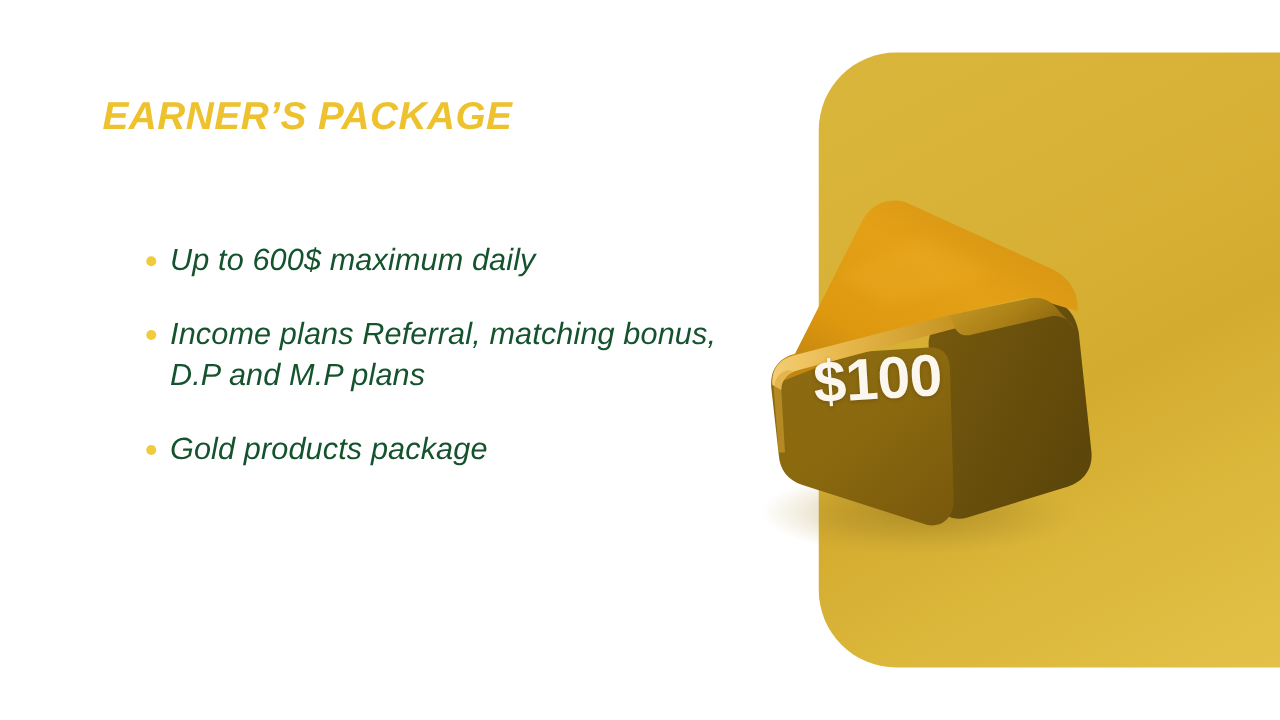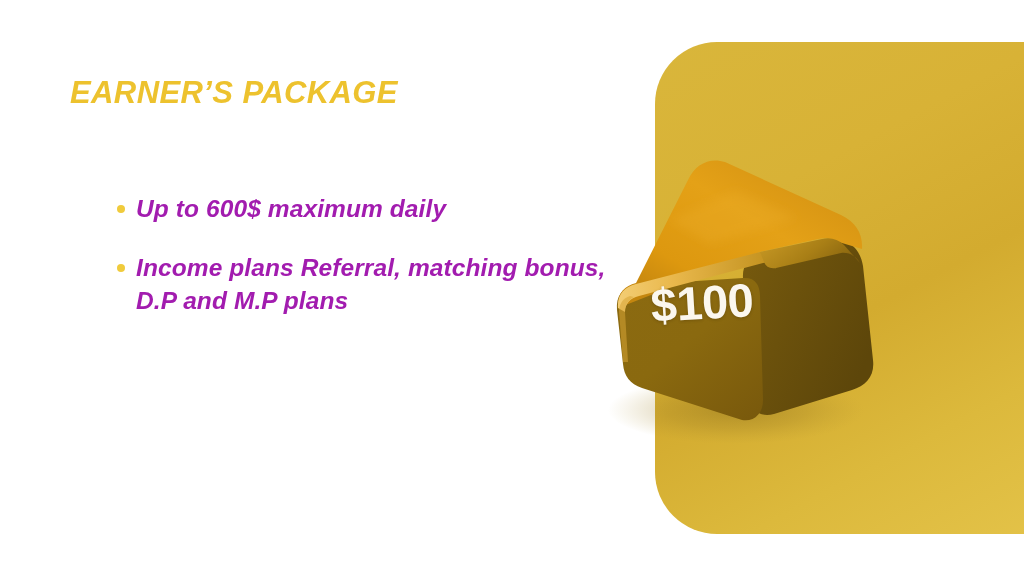--- a/index.html
+++ b/index.html
@@ -35,21 +35,21 @@
         #d9b63b 0%,
         #d8b236 30%,
         #d3ab2f 55%,
         #dcb93c 78%,
         #e3c248 100%);
   }
 
   
   #title {
     position: absolute;
-    left: 70px;
+    left: 82px;
     top: 74px;
     font-size: 31px;
     line-height: 38px;
     font-weight: bold;
     font-style: italic;
     letter-spacing: 0.4px;
     color: #edc22e;
     white-space: nowrap;
   }
 
@@ -62,23 +62,23 @@
     margin: 0;
     padding: 0;
     list-style: none;
   }
   .bullet-item {
     position: relative;
     padding-left: 26px;
     margin-bottom: 26px;
     font-size: 24.5px;
     line-height: 33px;
-    font-weight: bold;
+    font-weight: normal;
     font-style: italic;
-    color: #a21caf;
+    color: #14532d;
     letter-spacing: 0.1px;
   }
   .bullet-item:last-child { margin-bottom: 0; }
   .bullet-dot {
     position: absolute;
     left: 7px;
     top: 13px;
     width: 8px;
     height: 8px;
     border-radius: 50%;
@@ -124,20 +124,24 @@
   <div id="title">EARNER’S PACKAGE</div>
 
   <ul id="bullets">
     <li class="bullet-item">
       <span class="bullet-dot"></span>
       <span>Up to 600$ maximum daily</span>
     </li>
     <li class="bullet-item">
       <span class="bullet-dot"></span>
       <span>Income plans Referral, matching bonus, D.P and M.P plans</span>
+    </li>
+    <li class="bullet-item">
+      <span class="bullet-dot"></span>
+      <span>Gold products package</span>
     </li>
   </ul>
 
   <div id="cube-wrap">
     <svg id="cube-svg" viewBox="0 0 330 310">
       <defs>
         <linearGradient id="gradTop" x1="0.05" y1="0.85" x2="0.85" y2="0.05">
           <stop offset="0%" stop-color="#c4860f"></stop>
           <stop offset="22%" stop-color="#dd980f"></stop>
           <stop offset="60%" stop-color="#e4a117"></stop>

